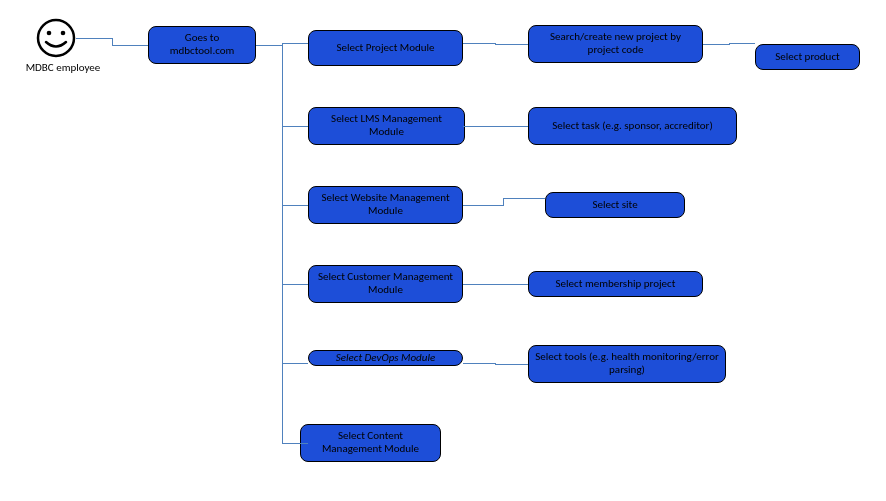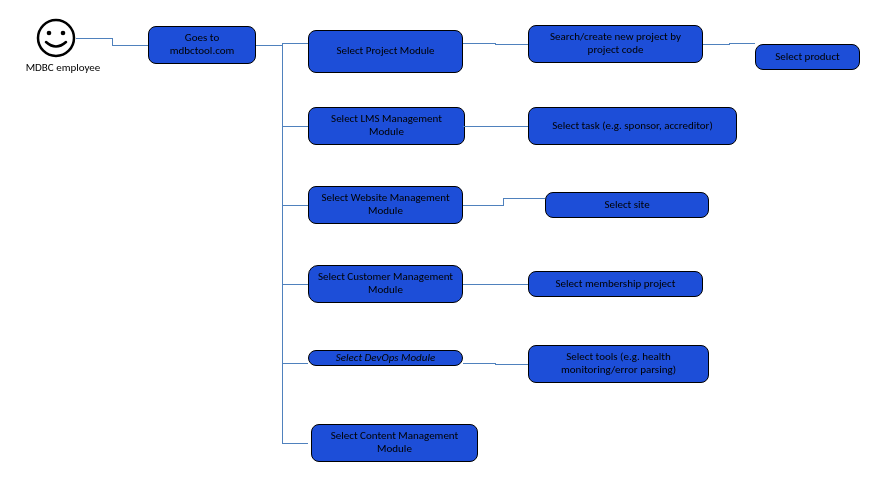--- a/index.html
+++ b/index.html
@@ -59,59 +59,59 @@
       <circle cx="27" cy="15" r="2.3" fill="#000"></circle>
       <path d="M10 24 Q20 33 30 24" fill="none" stroke="#000" stroke-width="2.5" stroke-linecap="round"></path>
     </svg>
   </div>
   <div class="label" style="left:18px; top:62px; width:90px;">MDBC employee</div>
 
   <div class="node" style="left:148px; top:26px; width:108px; height:38px;">
     <span>Goes to mdbctool.com</span>
   </div>
 
-  <div class="node" style="left:308px; top:30px; width:155px; height:43px;">
+  <div class="node" style="left:308px; top:30px; width:155px; height:36px;">
     <span>Select Project Module</span>
   </div>
   <div class="node" style="left:528px; top:25px; width:175px; height:38px;">
     <span>Search/create new project by project code</span>
   </div>
   <div class="node" style="left:755px; top:30px; width:105px; height:26px;margin-top:14px;">
     <span>Select product</span>
   </div>
 
   <div class="node" style="left:308px; top:107px; width:157px; height:38px;">
     <span>Select LMS Management Module</span>
   </div>
   <div class="node" style="left:528px; top:107px; width:209px; height:38px;">
     <span>Select task (e.g. sponsor, accreditor)</span>
   </div>
 
   <div class="node" style="left:308px; top:186px; width:155px; height:38px;">
     <span>Select Website Management Module</span>
   </div>
-  <div class="node" style="left:545px; top:192px; width:164px; height:26px;">
+  <div class="node" style="left:545px; top:192px; width:140px; height:26px;">
     <span>Select site</span>
   </div>
 
-  <div class="node" style="left:308px; top:265px; width:155px; height:38px;border-radius:10px;">
+  <div class="node" style="left:308px; top:265px; width:155px; height:38px;">
     <span>Select Customer Management Module</span>
   </div>
   <div class="node" style="left:528px; top:271px; width:175px; height:26px;">
     <span>Select membership project</span>
   </div>
 
   <div class="node" style="left:308px; top:350px; width:155px; height:16px;font-style:italic;">
     <span>Select DevOps Module</span>
   </div>
-  <div class="node" style="left:528px; top:345px; width:181px; height:38px;">
+  <div class="node" style="left:528px; top:345px; width:198px; height:38px;">
     <span>Select tools (e.g. health monitoring/error parsing)</span>
   </div>
 
-  <div class="node" style="left:311px; top:424px; width:167px; height:38px;text-align:center;">
+  <div class="node" style="left:300px; top:424px; width:141px; height:38px;text-align:center;">
     <span>Select Content Management Module</span>
   </div>
 
   <div class="conn h" style="left:76px;  top:38px; width:36px;"></div>
   <div class="conn v" style="left:112px; top:38px; height:7px;"></div>
   <div class="conn h" style="left:112px; top:45px; width:36px;"></div>
 
   <div class="conn h" style="left:256px; top:45px; width:26px;"></div>
   <div class="conn v" style="left:282px; top:43px; height:4px;"></div>
   <div class="conn h" style="left:282px; top:43px; width:26px;"></div>

